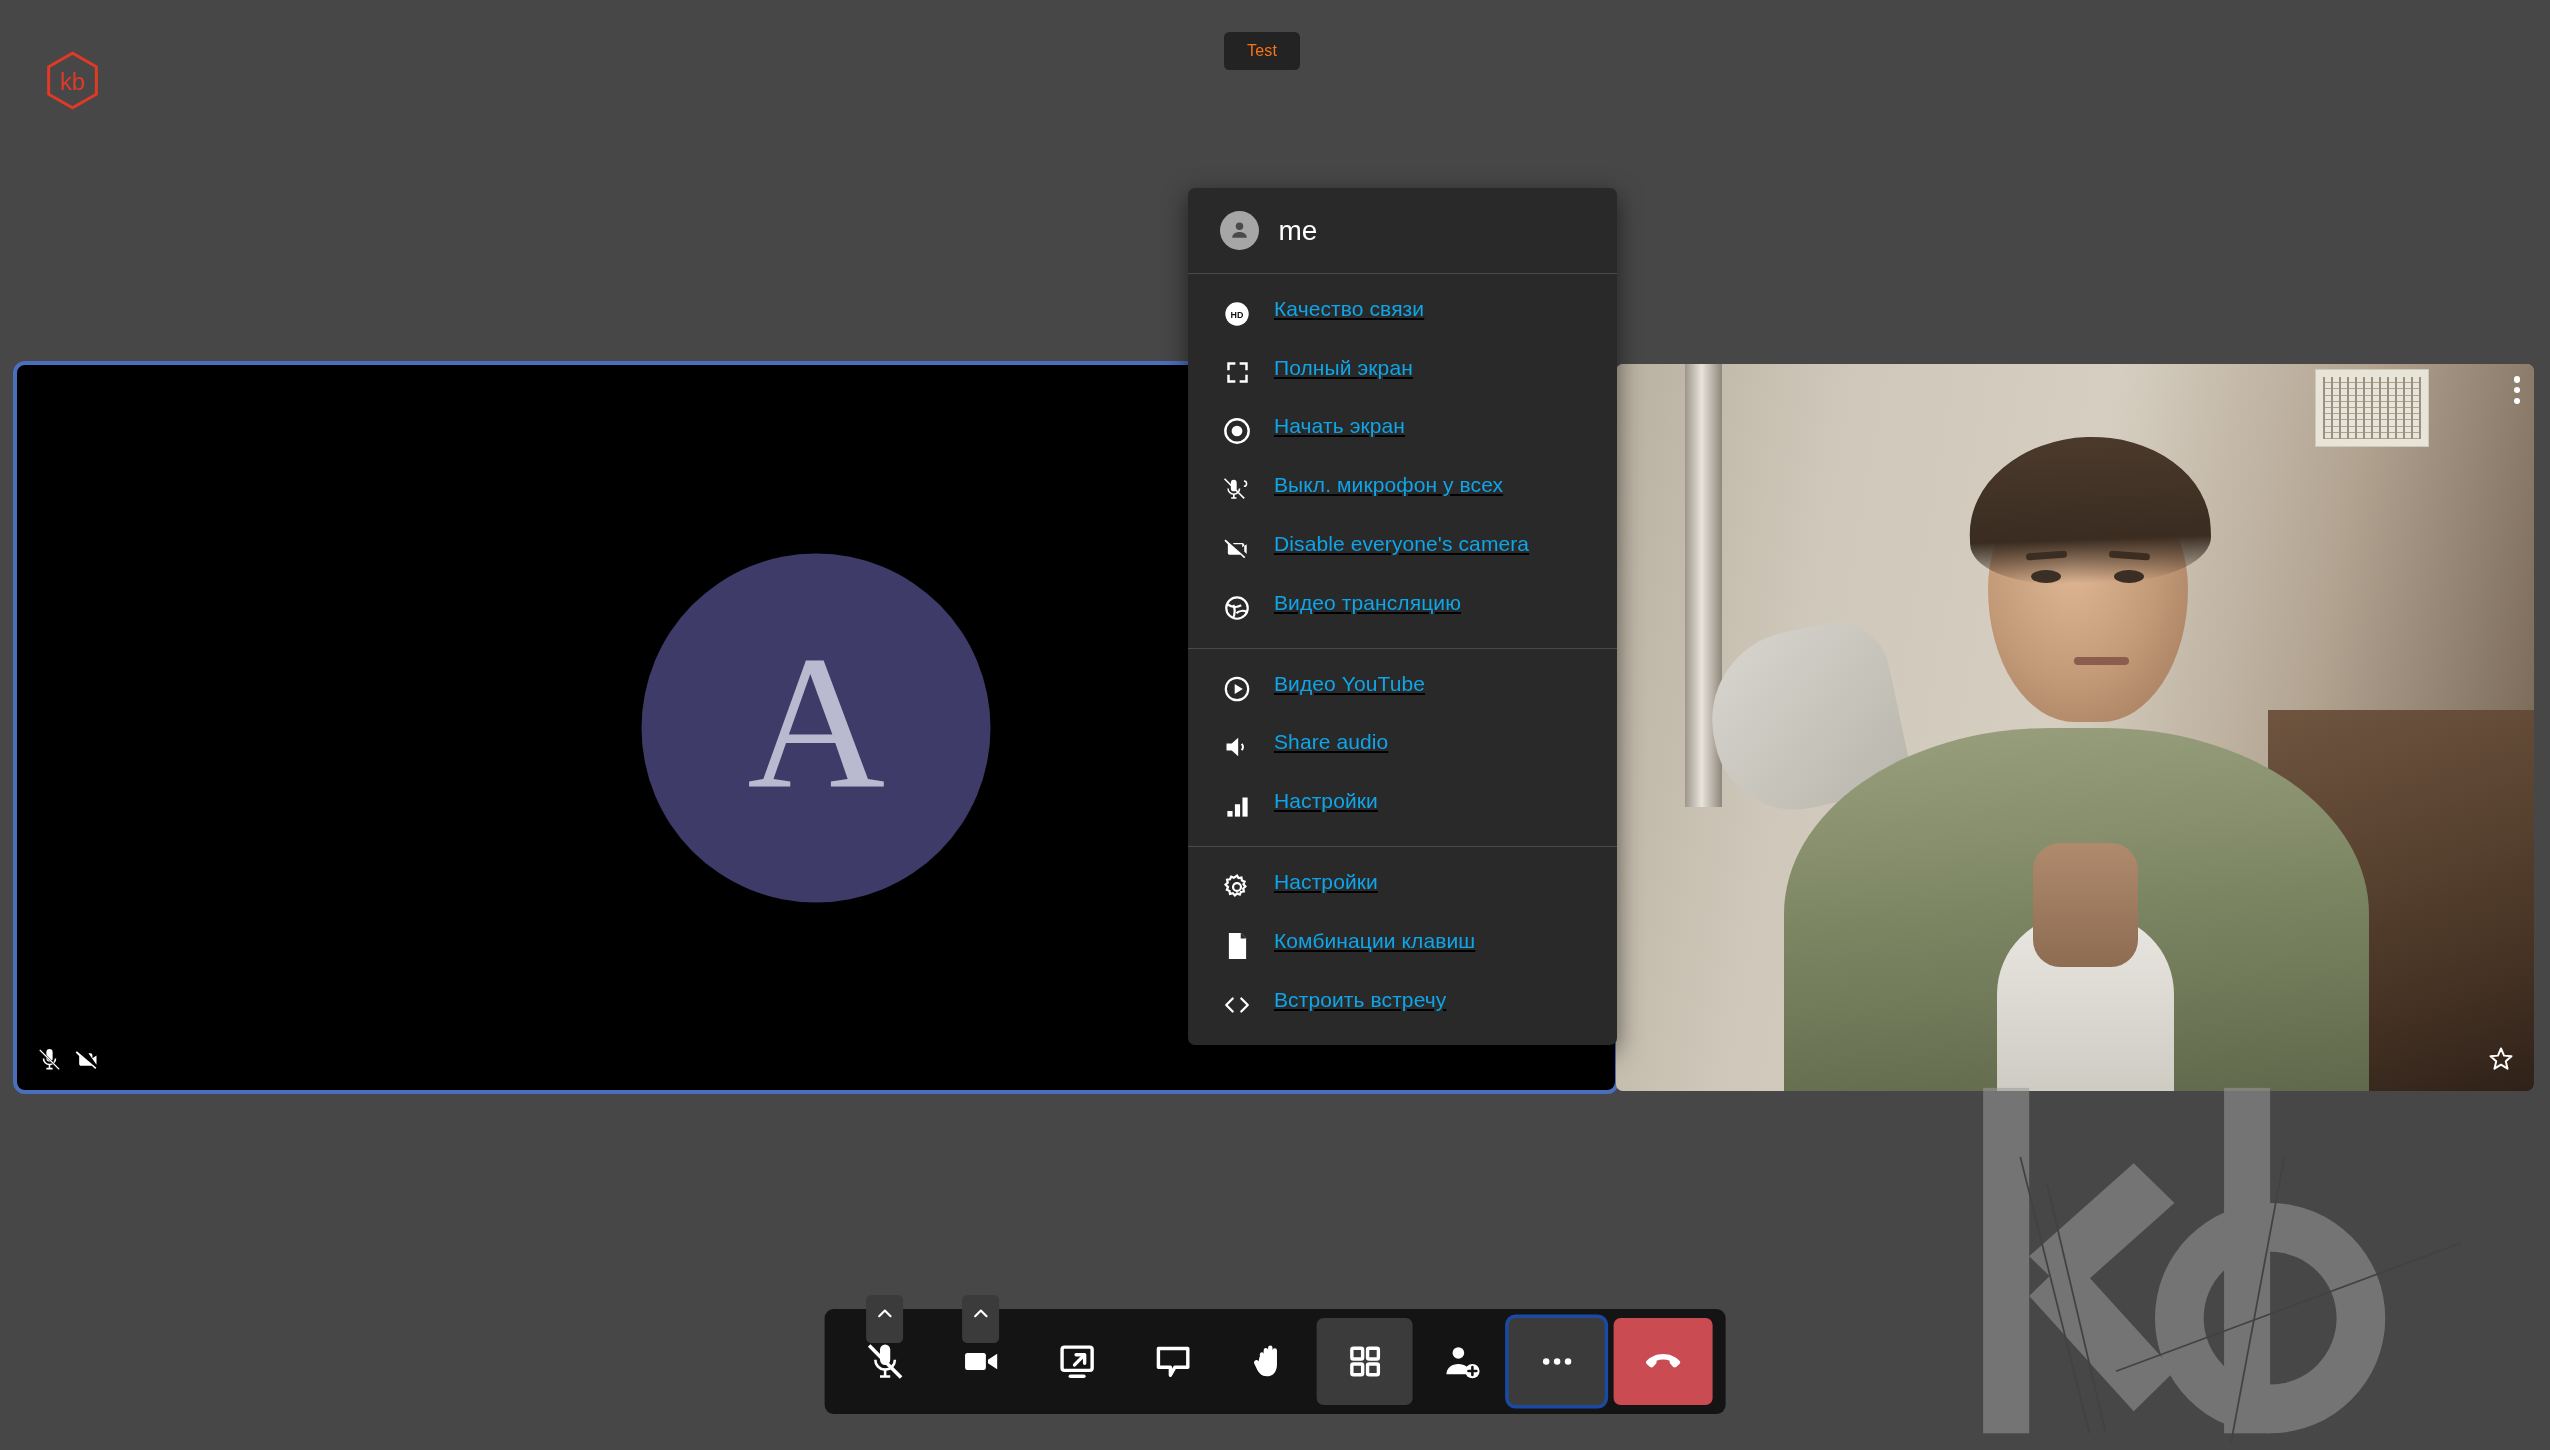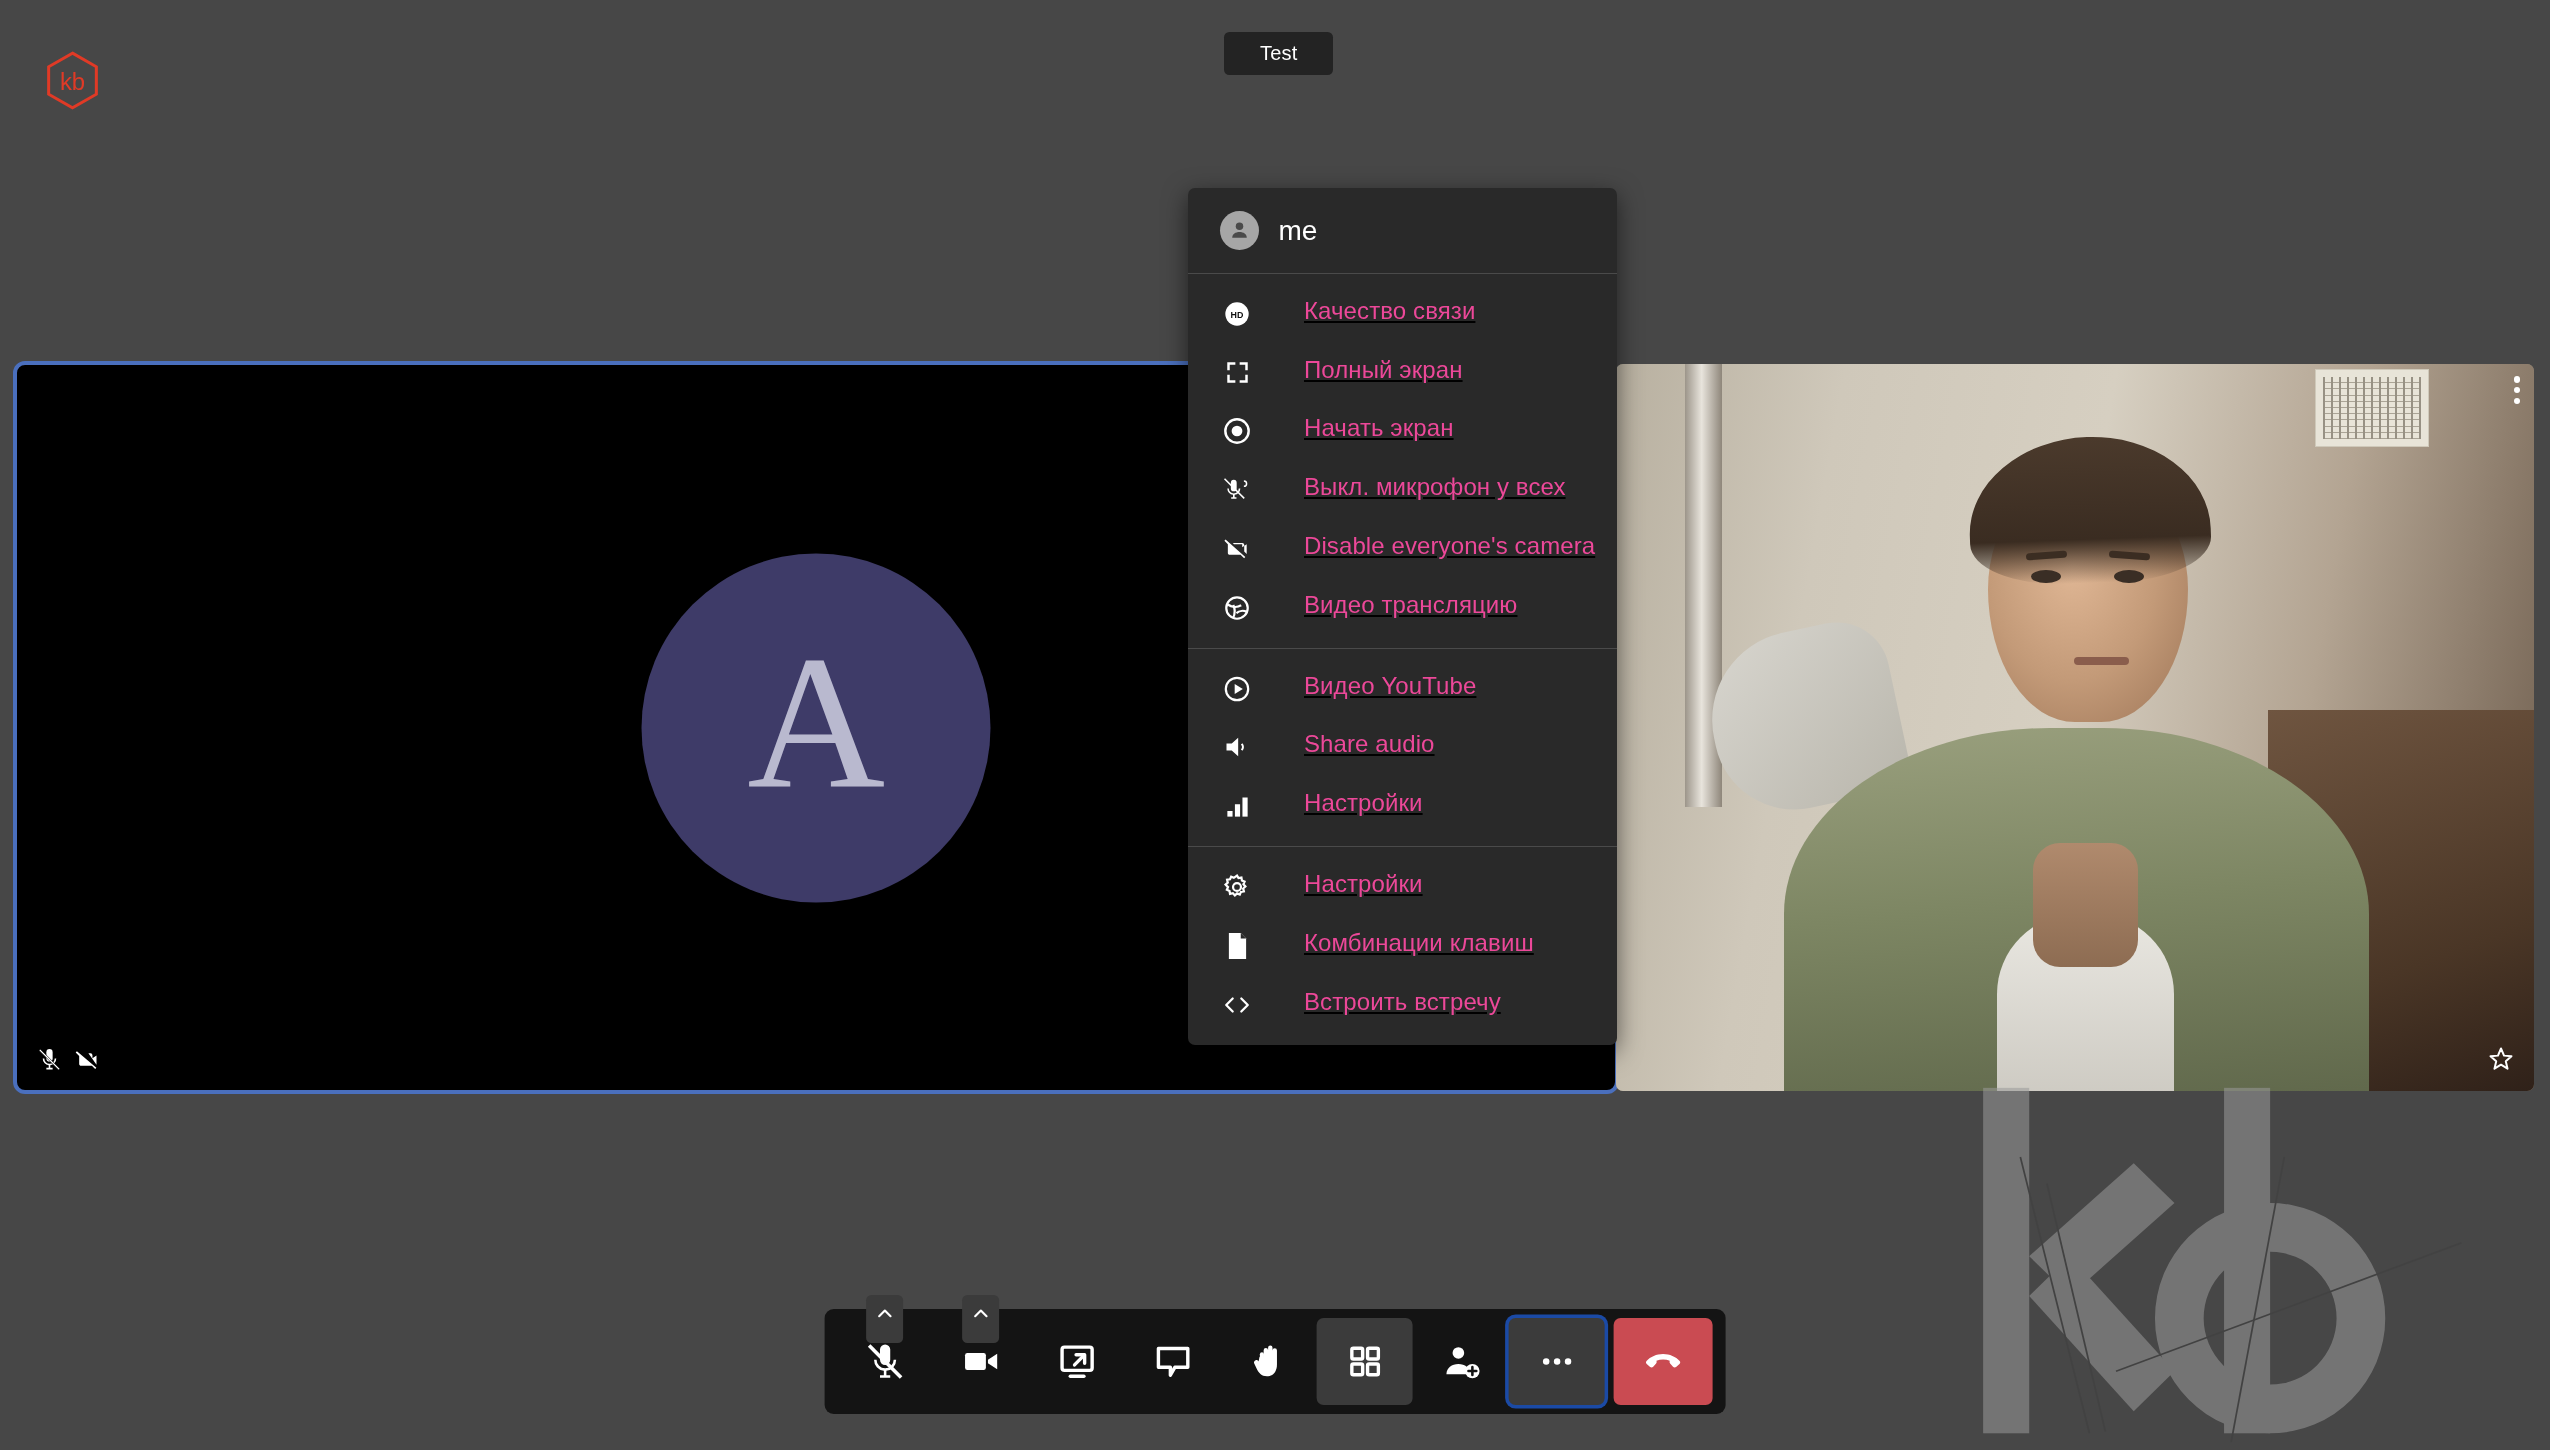--- a/index.html
+++ b/index.html
@@ -27,23 +27,23 @@
     width: 53px;
     height: 59px;
   }
 
   
   .room-pill {
     position: absolute;
     left: 1224px;
     top: 32px;
     background: #232323;
-    color: #ffffff;
-    font-size: 20px;
-    padding: 9px 36px;
+    color: #f97316;
+    font-size: 16px;
+    padding: 9px 23px;
     border-radius: 5.3px;
     line-height: 1.25;
     letter-spacing: 0.2px;
   }
 
   
   .stage {
     position: absolute;
     left: 16px;
     top: 364px;
@@ -261,25 +261,24 @@
     cursor: pointer;
     min-height: 48px;
     text-decoration: underline;
   }
   .ctx-ico {
     width: 34px; height: 34px;
     display: flex; align-items: center; justify-content: center;
     flex: 0 0 34px;
   }
   .ctx-label {
-    color: #ec4899;
-    font-size: 24px;
+    color: #0ea5e9;
+    font-size: 21px;
     white-space: nowrap;
     letter-spacing: 0.1px;
-    margin-left: 30px;
   }
 
   
   .toolbar {
     position: absolute;
     left: 50%;
     transform: translateX(-50%);
     bottom: 37px;
     height: 105px;
     background: #141414;

